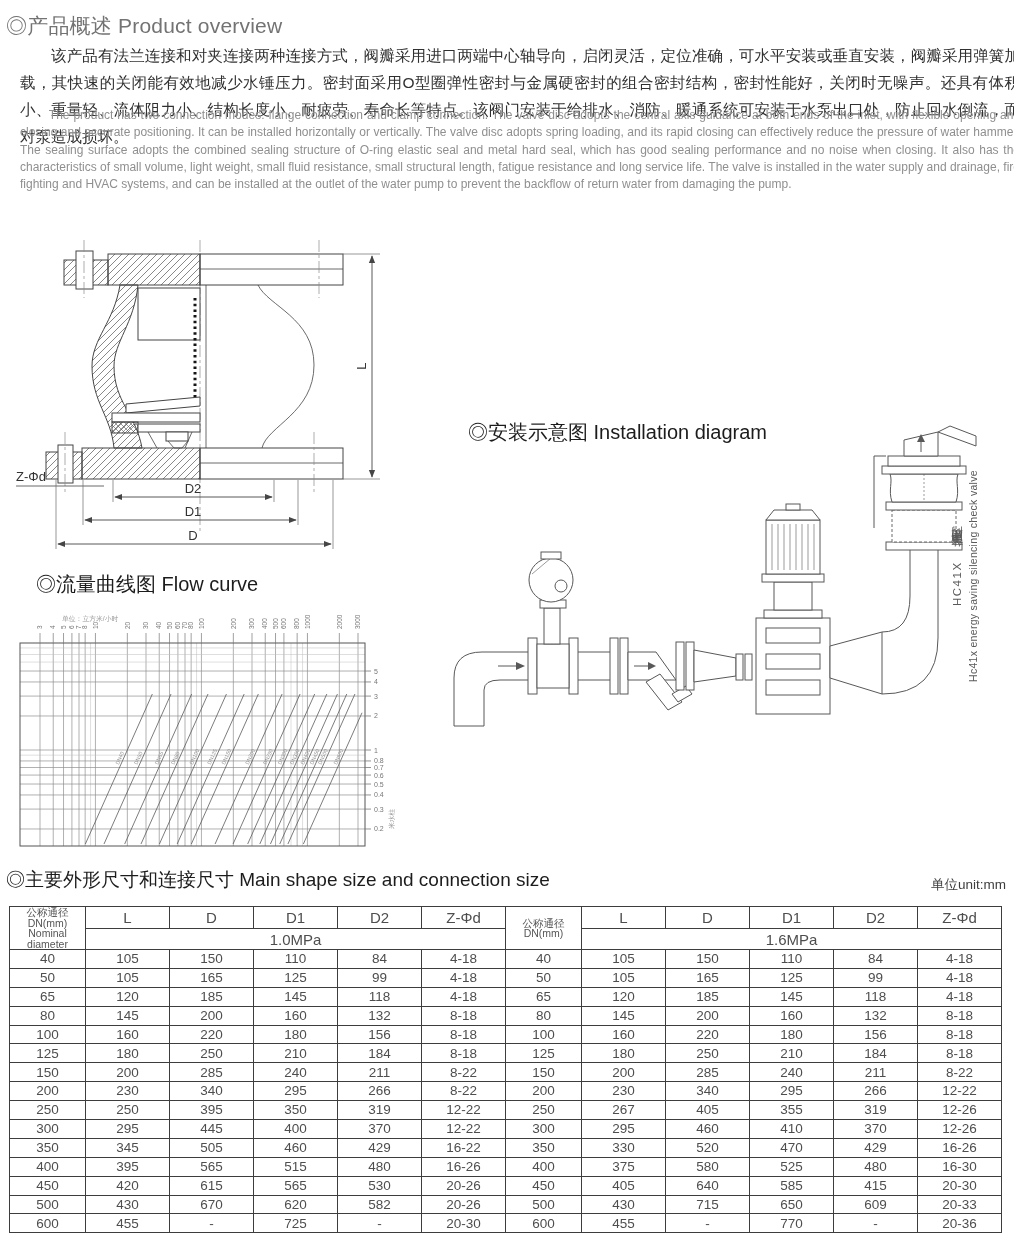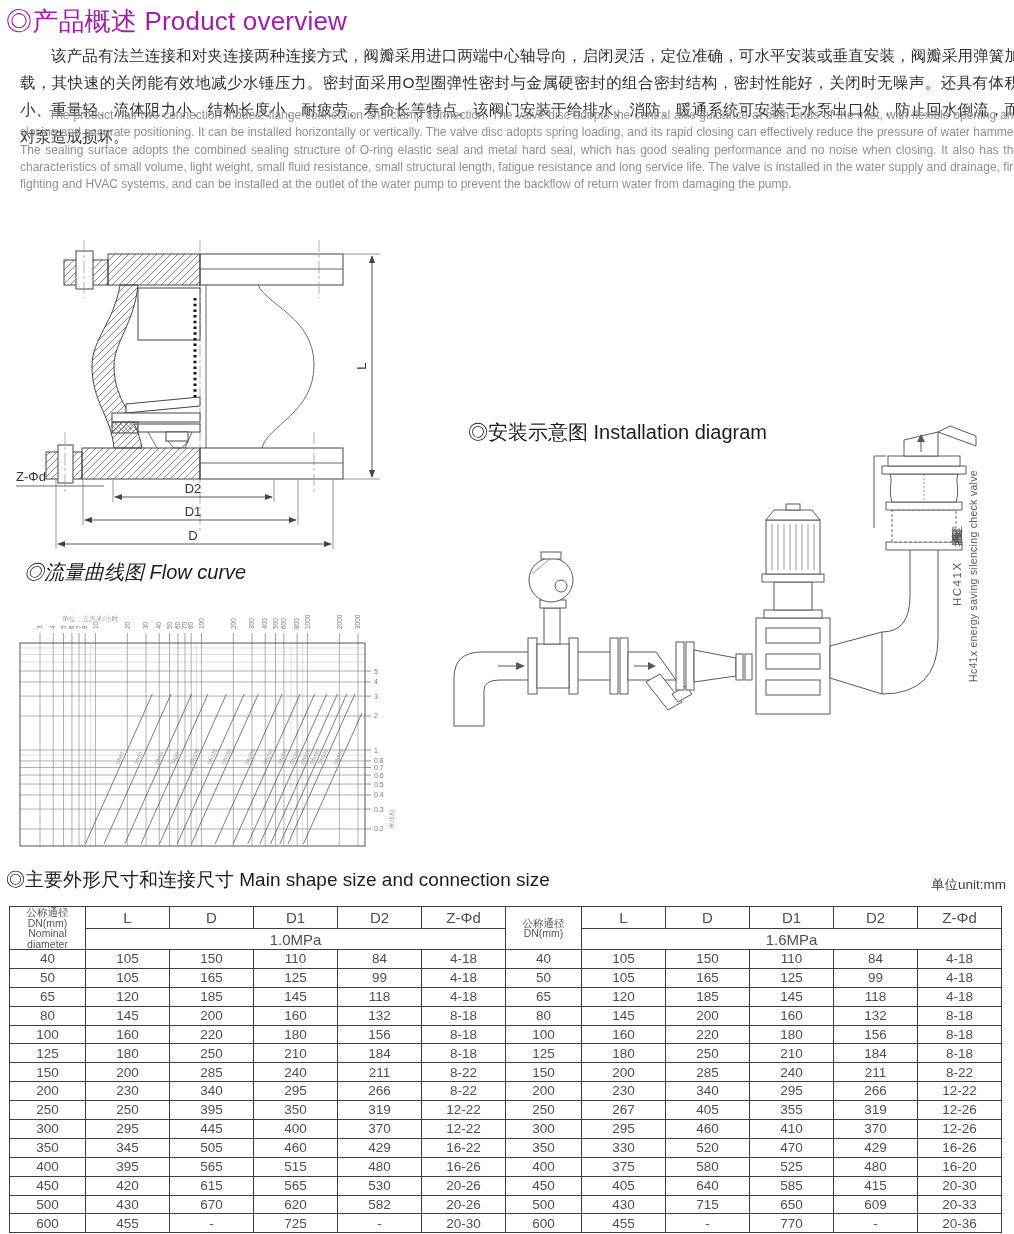--- a/index.html
+++ b/index.html
@@ -1,19 +1,19 @@
 <!DOCTYPE html>
 <html><head>
 <meta charset="utf-8">
 <style>
   html,body{margin:0;padding:0;background:#fff;}
   body{width:1014px;height:1234px;position:relative;overflow:hidden;
        font-family:"Liberation Sans",sans-serif;color:#222;}
   .abs{position:absolute;}
-  #page-title{left:6px;top:4px;font-size:26px;color:#a21caf;font-weight:500;letter-spacing:.2px;}
+  #page-title{left:6px;top:12px;font-size:21px;color:#737373;font-weight:500;letter-spacing:.2px;}
   #para-zh{left:8px;top:30px;width:1000px;font-size:15.5px;line-height:27px;color:#303030;
            text-indent:2em;text-align:justify;}
   #para-en{left:20px;top:107px;width:1000px;font-size:12px;line-height:17.3px;color:#8f8f8f;
            text-indent:2.4em;text-align:justify;}
   #install-title{left:452px;top:403px;font-size:20px;color:#1c1c1c;font-weight:500;}
   #flow-title{left:24px;top:559px;font-size:20px;color:#1c1c1c;font-weight:500;}
   #sizes-title{left:6px;top:867px;font-size:19px;color:#1c1c1c;font-weight:500;}
   #unit-label{right:8px;top:876px;font-size:13.5px;color:#3d3d3d;}
   #valve-wrap{left:16px;top:234px;}
   #install-wrap{left:440px;top:420px;width:552px;height:310px;}
@@ -201,21 +201,21 @@
     <polygon class="p" points="464,24 464,8 498,0 498,24"></polygon>
     <polygon class="p" points="498,0 536,14 536,4 510,-6"></polygon>
     <line class="t" x1="481" y1="20" x2="481" y2="8"></line>
     <polygon class="ar" points="477,10 481,2 485,10"></polygon>
   </g>
 </svg>
 <div class="vlabel" id="install-label-zh">HC41X 节能消声止回阀</div>
 <div class="vlabel" id="install-label-en">Hc41x energy saving silencing check valve</div>
 </div>
 
-<h2 class="abs" id="flow-title" style="margin:0;font-style:italic;">◎流量曲线图 Flow curve</h2>
+<h2 class="abs" id="flow-title" style="margin:12px;">◎流量曲线图 Flow curve</h2>
 <div class="abs" id="flow-wrap">
   <svg id="flow-chart" width="402" height="252" viewBox="0 0 402 252">
       <g>
         <line x1="24" y1="46" x2="24" y2="249" stroke="#8f8f8f" stroke-width="0.7"></line>
         <line x1="37.24350608047979" y1="46" x2="37.24350608047979" y2="249" stroke="#8f8f8f" stroke-width="0.7"></line>
         <line x1="47.51596745933378" y1="46" x2="47.51596745933378" y2="249" stroke="#8f8f8f" stroke-width="0.7"></line>
         <line x1="55.909179540382006" y1="46" x2="55.909179540382006" y2="249" stroke="#8f8f8f" stroke-width="0.7"></line>
         <line x1="63.00553924122701" y1="46" x2="63.00553924122701" y2="249" stroke="#8f8f8f" stroke-width="0.7"></line>
         <line x1="69.1526856208618" y1="46" x2="69.1526856208618" y2="249" stroke="#8f8f8f" stroke-width="0.7"></line>
         <line x1="74.57485300028422" y1="46" x2="74.57485300028422" y2="249" stroke="#bdbdbd" stroke-width="0.5"></line>
@@ -574,21 +574,21 @@
         <td>395</td>
         <td>565</td>
         <td>515</td>
         <td>480</td>
         <td>16-26</td>
         <td>400</td>
         <td>375</td>
         <td>580</td>
         <td>525</td>
         <td>480</td>
-        <td>16-20</td>
+        <td>16-30</td>
       </tr>
       <tr>
         <td>450</td>
         <td>420</td>
         <td>615</td>
         <td>565</td>
         <td>530</td>
         <td>20-26</td>
         <td>450</td>
         <td>405</td>

